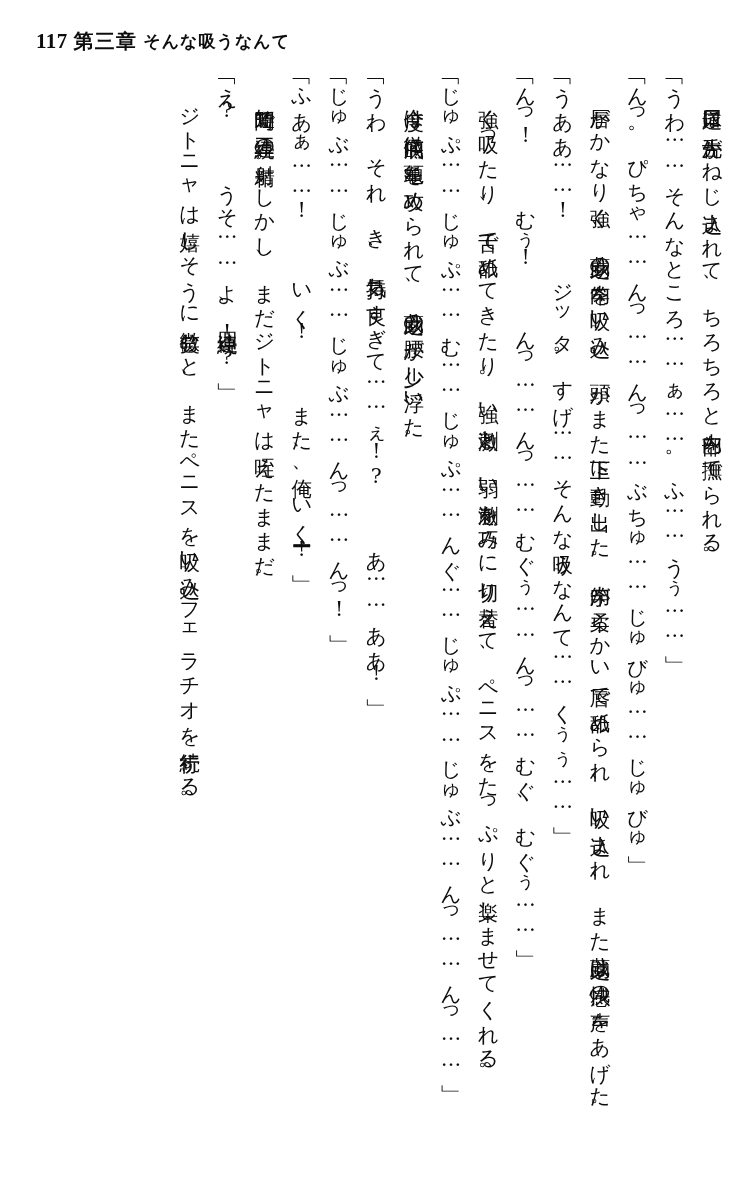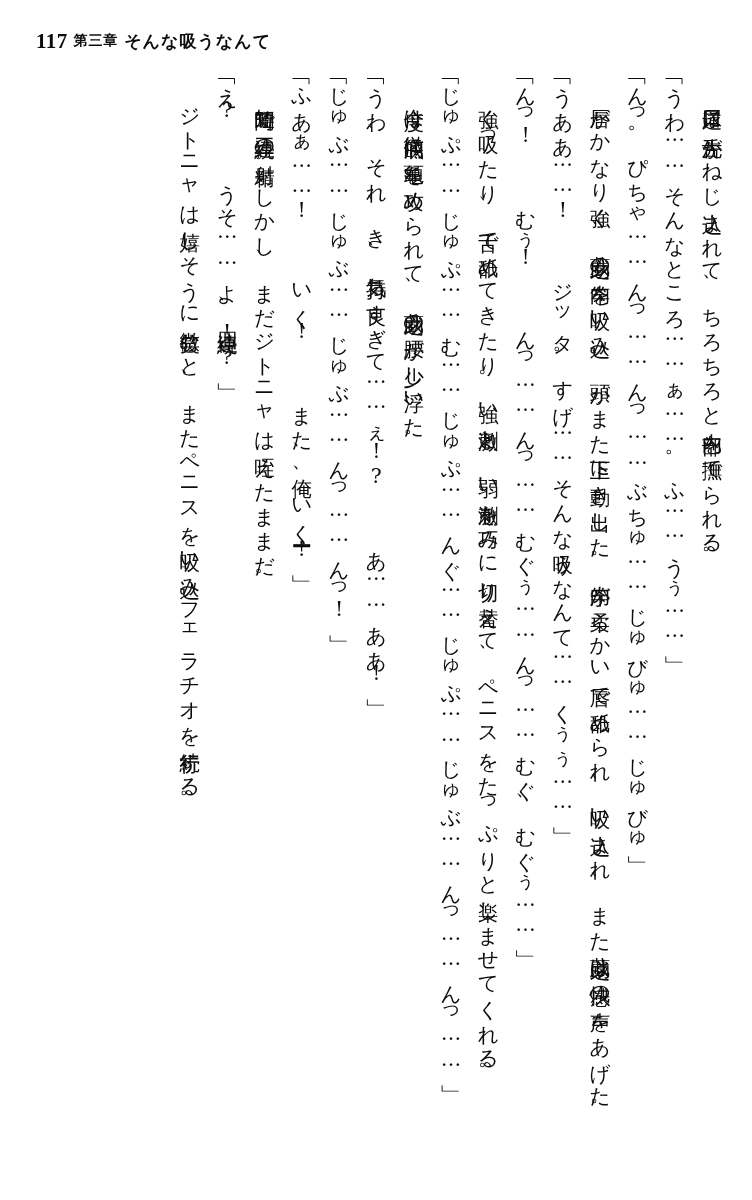--- a/index.html
+++ b/index.html
@@ -33,21 +33,21 @@
     gap: 6px;
     white-space: nowrap;
   }
   .page-number {
     font-size: 21px;
     font-weight: bold;
     letter-spacing: 0.02em;
     font-family: "Liberation Serif", "DejaVu Serif", serif;
   }
   .chapter-label {
-    font-size: 14px;
+    font-size: 20px;
     font-weight: bold;
     letter-spacing: 0.06em;
   }
   .chapter-title {
     font-size: 17px;
     font-weight: bold;
     letter-spacing: 0.06em;
   }
   
   .body-area {

